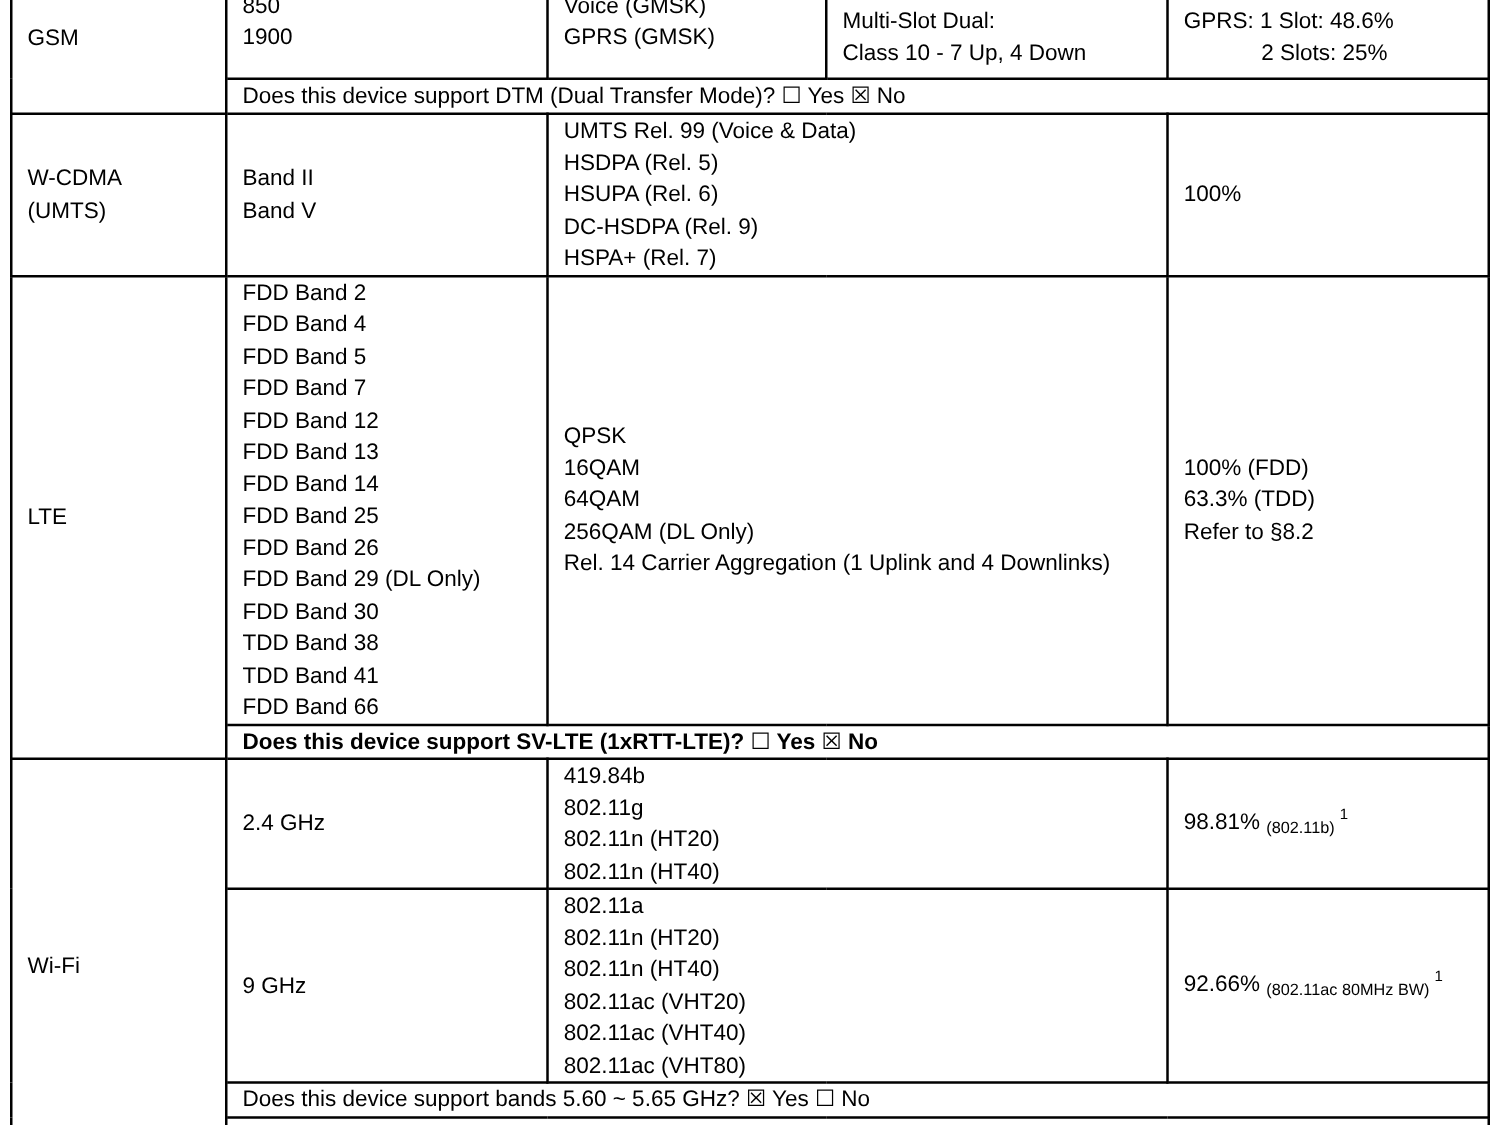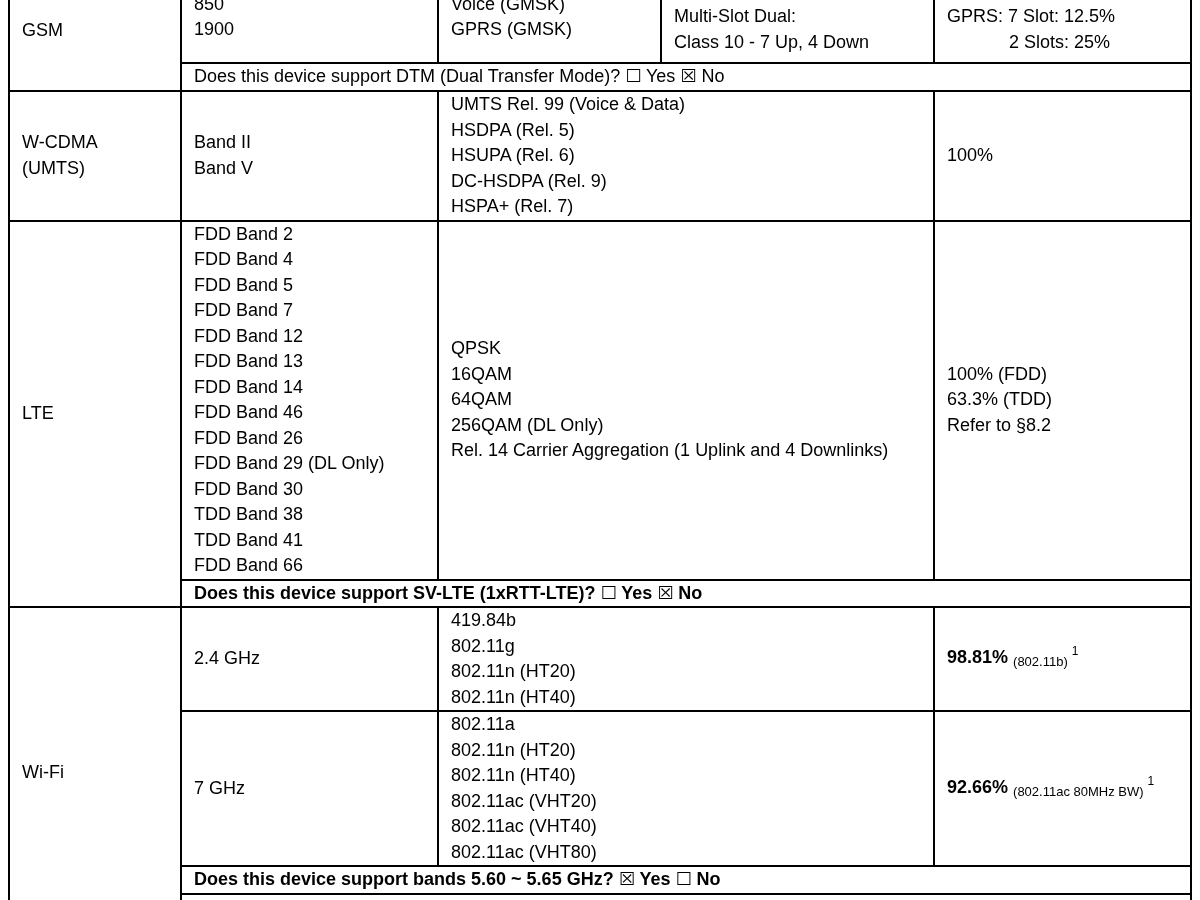--- a/index.html
+++ b/index.html
@@ -32,30 +32,30 @@
   }
   .line { white-space: nowrap; }
   
   tr.r-gsm      { height: 92px; }
   tr.r-dtm      { height: 28px; border-radius: 10px; }
   tr.r-wcdma    { height: 127px; }
   tr.r-lte      { height: 358px; }
   tr.r-svlte    { height: 26px; font-weight: bold; }
   tr.r-wifi24   { height: 103px; }
   tr.r-wifi5    { height: 154px; }
-  tr.r-bands560 { height: 26px; font-weight: bold; }
+  tr.r-bands560 { height: 26px; }
   tr.r-bandgap  { height: 44px; }
   
   td.cut-top  { vertical-align: top; padding-top: 5px; }   
   td.pad-top  { vertical-align: top; padding-top: 32px; }  
   td.q-cell   { padding-left: 8px; white-space: nowrap; }
   td.q-bottom { vertical-align: top; padding-top: 4px; }
   td.duty     { padding-left: 9px; white-space: nowrap; }
   td.gsm-duty .line:nth-child(3) { padding-left: 62px; }
-  .duty-main { font-size: 18px; font-weight: bold; }
+  .duty-main { font-size: 18px; }
   .duty-sub  { font-size: 13px; position: relative; top: 3px; margin-left: 5px; }
   .duty-sup  { font-size: 12px; position: relative; top: -8px; margin-left: 4px; }
 </style>
 </head>
 <body>
 
 <div class="screen">
   <table class="rf">
     <colgroup>
       <col style="width:172px">
@@ -76,21 +76,21 @@
             <div class="line">Voice (GMSK)</div>
             <div class="line">GPRS (GMSK)</div>
           </td>
       <td class="cut-top">
             <div class="line">GSM Class : B</div>
             <div class="line">Multi-Slot Dual:</div>
             <div class="line">Class 10 - 7 Up, 4 Down</div>
           </td>
       <td class="cut-top duty gsm-duty">
             <div class="line">GSM Voice: 12.5%</div>
-            <div class="line">GPRS: 7 Slot: 12.5%</div>
+            <div class="line">GPRS: 1 Slot: 48.6%</div>
             <div class="line">2 Slots: 25%</div>
           </td>
     </tr>
 
     <tr class="r-dtm">
       <td colspan="4" class="q-cell">Does this device support DTM (Dual Transfer Mode)? ☐ Yes ☒ No</td>
     </tr>
 
     <tr class="r-wcdma">
       <td>
@@ -114,21 +114,21 @@
     <tr class="r-lte">
       <td rowspan="2">LTE</td>
       <td>
             <div class="line">FDD Band 2</div>
             <div class="line">FDD Band 4</div>
             <div class="line">FDD Band 5</div>
             <div class="line">FDD Band 7</div>
             <div class="line">FDD Band 12</div>
             <div class="line">FDD Band 13</div>
             <div class="line">FDD Band 14</div>
-            <div class="line">FDD Band 46</div>
+            <div class="line">FDD Band 25</div>
             <div class="line">FDD Band 26</div>
             <div class="line">FDD Band 29 (DL Only)</div>
             <div class="line">FDD Band 30</div>
             <div class="line">TDD Band 38</div>
             <div class="line">TDD Band 41</div>
             <div class="line">FDD Band 66</div>
           </td>
       <td colspan="2">
             <div class="line">QPSK</div>
             <div class="line">16QAM</div>
@@ -155,21 +155,21 @@
             <div class="line">802.11g</div>
             <div class="line">802.11n (HT20)</div>
             <div class="line">802.11n (HT40)</div>
           </td>
       <td class="duty">
         <span class="duty-main">98.81%</span><span class="duty-sub">(802.11b)</span><span class="duty-sup">1</span>
       </td>
     </tr>
 
     <tr class="r-wifi5">
-      <td>7 GHz</td>
+      <td>9 GHz</td>
       <td colspan="2">
             <div class="line">802.11a</div>
             <div class="line">802.11n (HT20)</div>
             <div class="line">802.11n (HT40)</div>
             <div class="line">802.11ac (VHT20)</div>
             <div class="line">802.11ac (VHT40)</div>
             <div class="line">802.11ac (VHT80)</div>
           </td>
       <td class="duty">
         <span class="duty-main">92.66%</span><span class="duty-sub">(802.11ac 80MHz BW)</span><span class="duty-sup">1</span>

